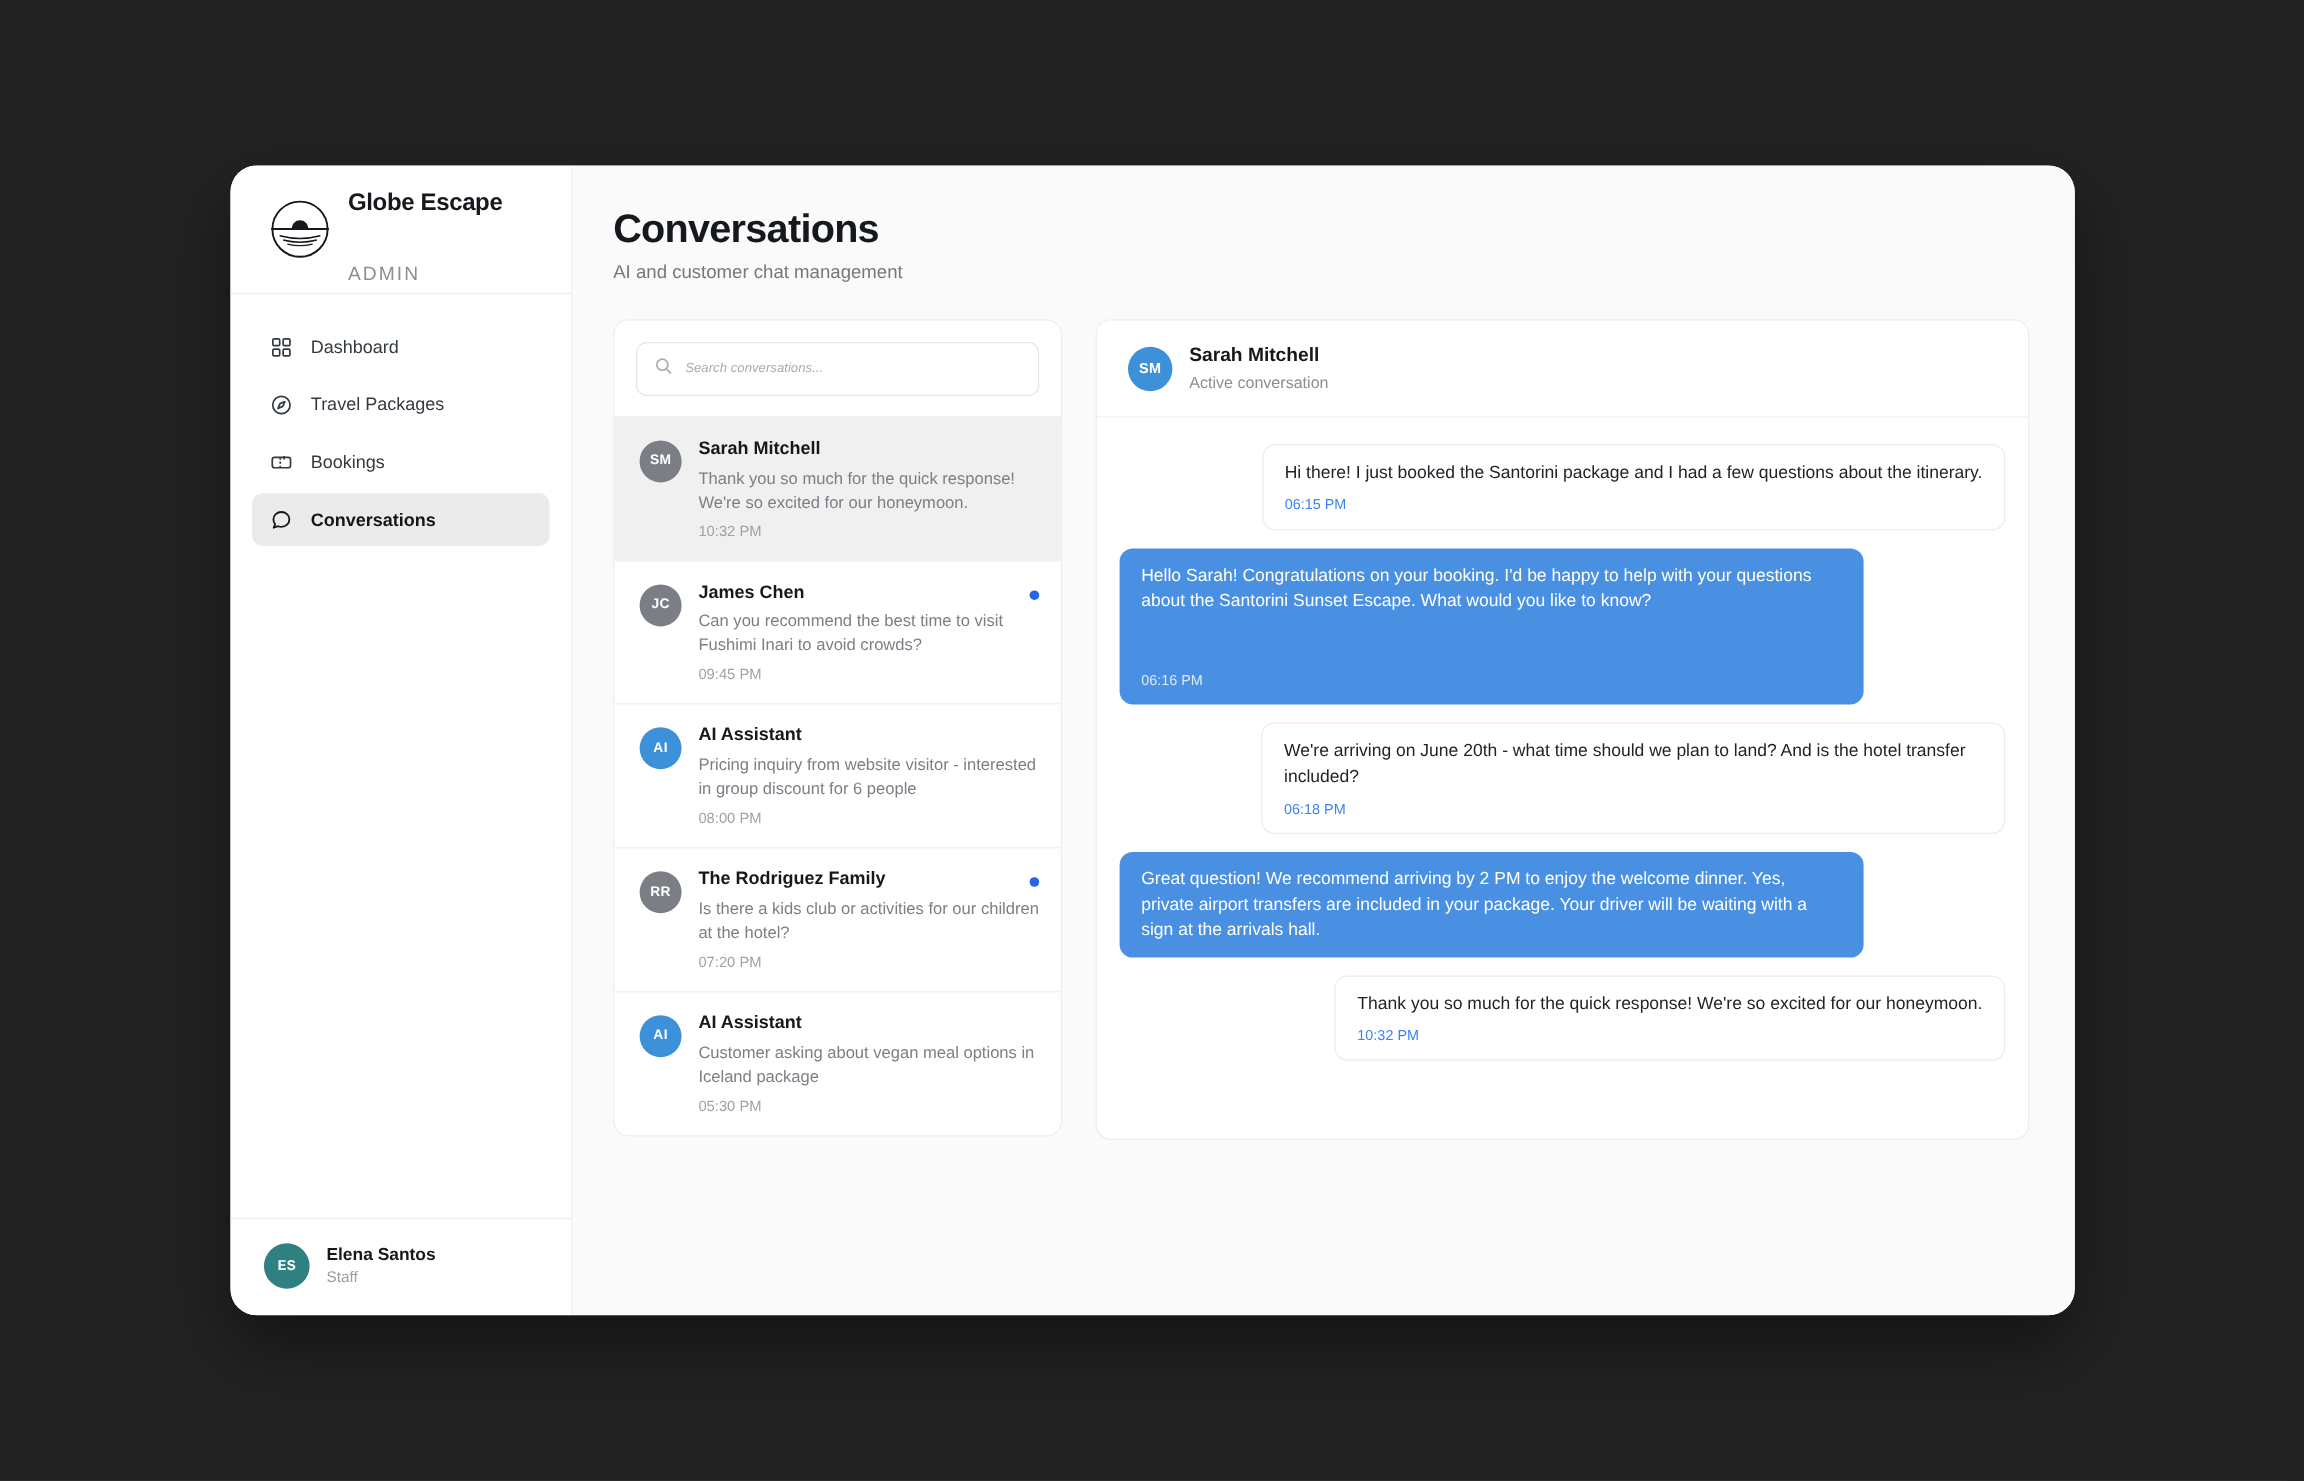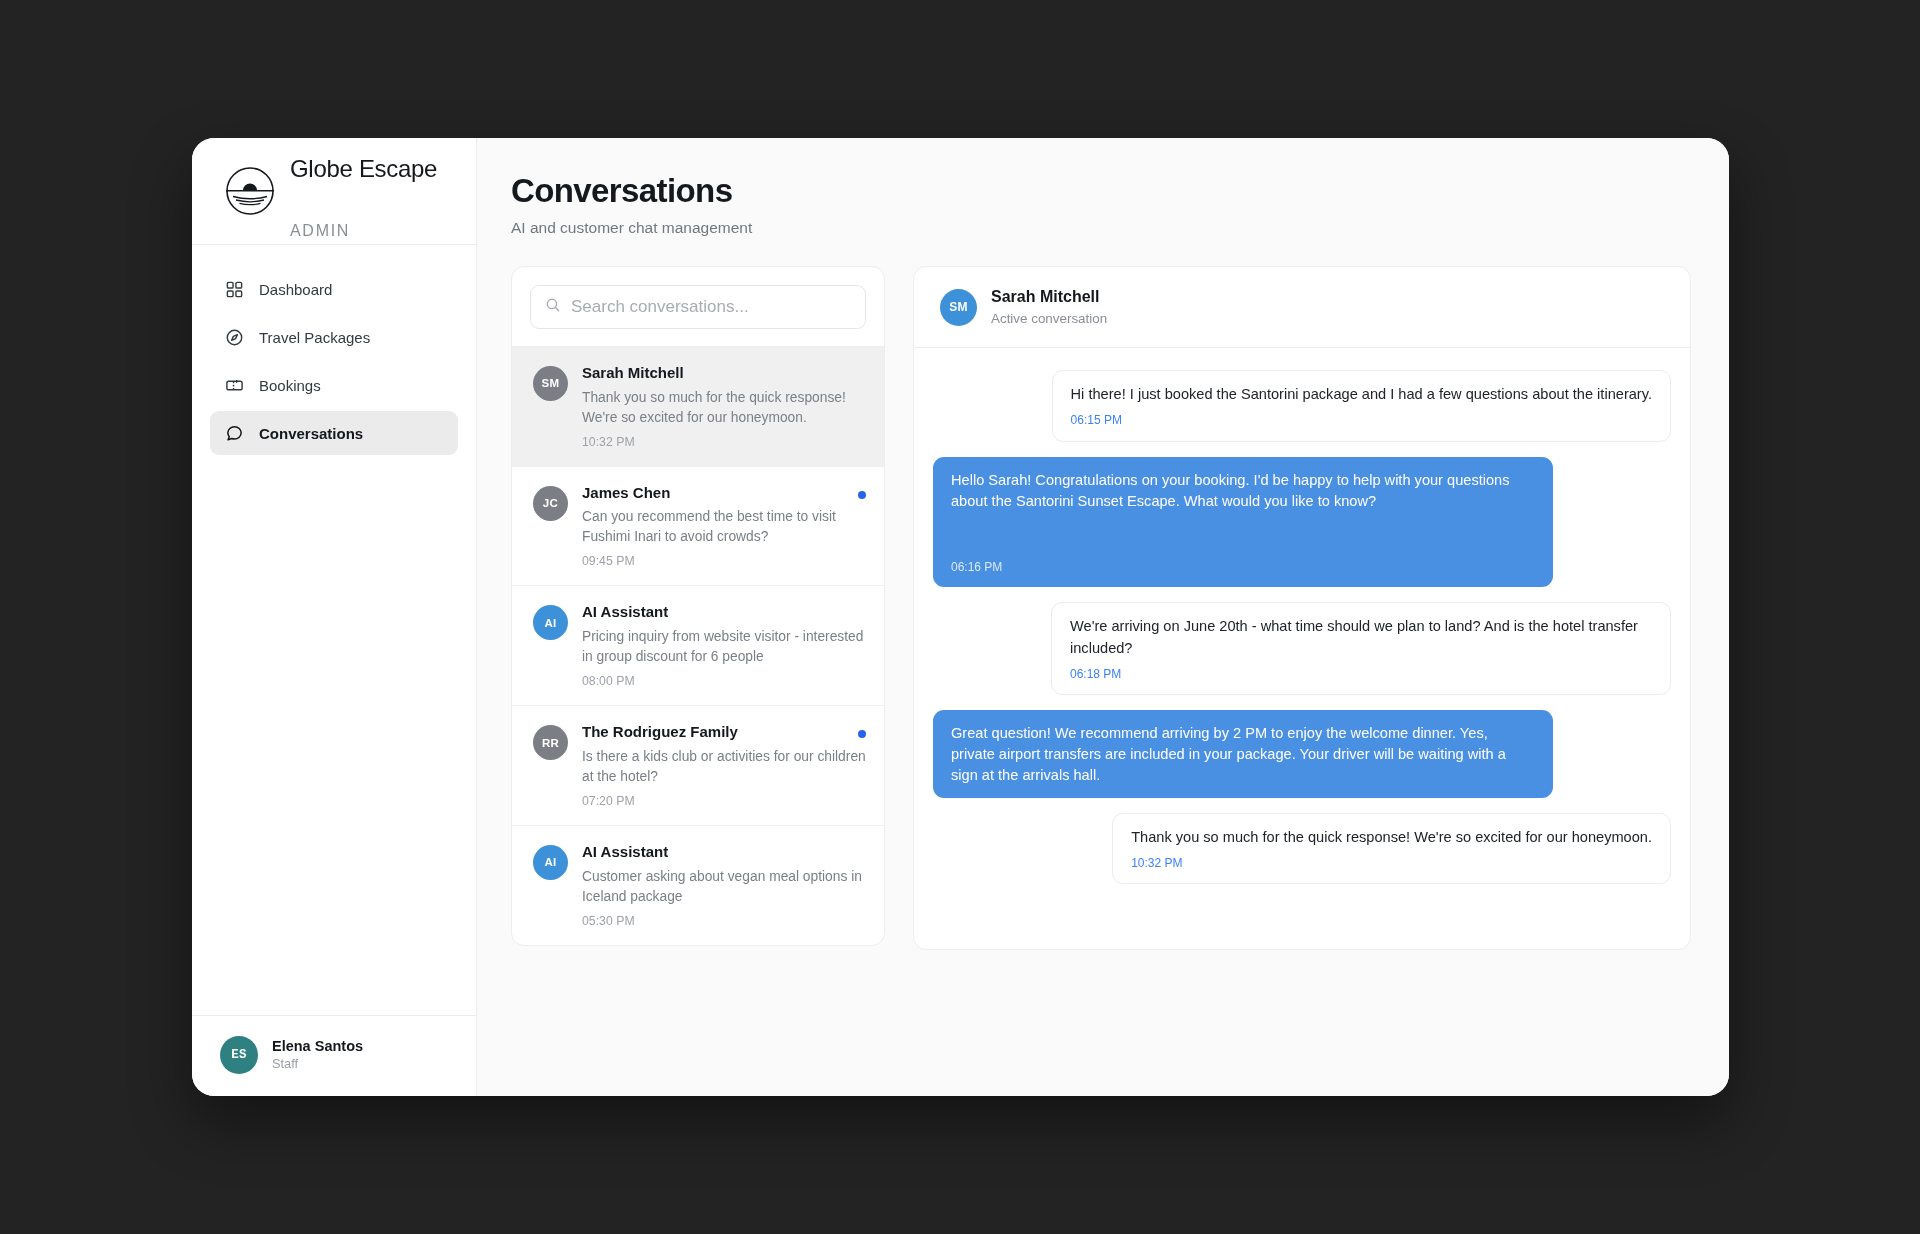--- a/index.html
+++ b/index.html
@@ -33,21 +33,21 @@
   }
   .brand {
     display: flex; align-items: center; gap: 14px;
     padding: 30px 24px 30px 32px;
     border-bottom: 1px solid #ececec;
     height: 107px;
   }
   .logo-mark { width: 52px; height: 52px; flex-shrink: 0; }
   .brand-text { display: flex; flex-direction: column; gap: 3px; }
   .brand-name {
-    font-size: 24px; font-weight: 400; color: #15181c; letter-spacing: -0.3px;
+    font-size: 20px; font-weight: 700; color: #15181c; letter-spacing: -0.3px;
     line-height: 1.1;
     margin-top: 14px;
   }
   .brand-sub {
     font-size: 16px; font-weight: 400; color: #8a8f96; letter-spacing: 1.7px; margin-top: 37px;
   }
 
   .nav { padding: 22px 18px 0 18px; flex: 1; display: flex; flex-direction: column; gap: 4px;}
   .nav-item {
     display: flex; align-items: center; gap: 15px;
@@ -98,23 +98,24 @@
   .search-wrap { padding: 18px 18px 17px 18px; }
   .search-box {
     display: flex; align-items: center; gap: 10px;
     border: 1px solid #e6e6e6;
     border-radius: 9px;
     padding: 11px 14px;
     background: #fff;
   }
   .search-box input {
     border: none; outline: none; flex: 1;
-    font-size: 17px; color: #15803d;
+    font-size: 11px; color: #15803d;
     font-family: "Liberation Sans", sans-serif;
     background: transparent;
+    font-style: italic;
   }
   .search-box input::placeholder { color: #a8acb2; }
 
   .conv-item {
     display: flex; gap: 14px;
     padding: 17px 18px 17px 21px;
     border-top: 1px solid #efefef;
     cursor: pointer;
     position: relative;
   }

